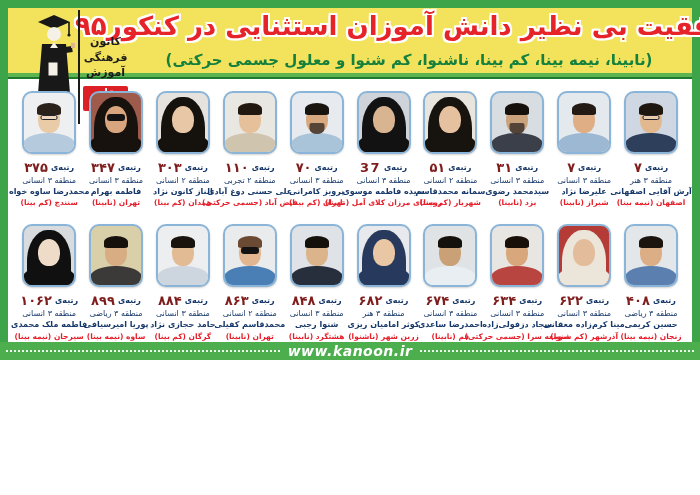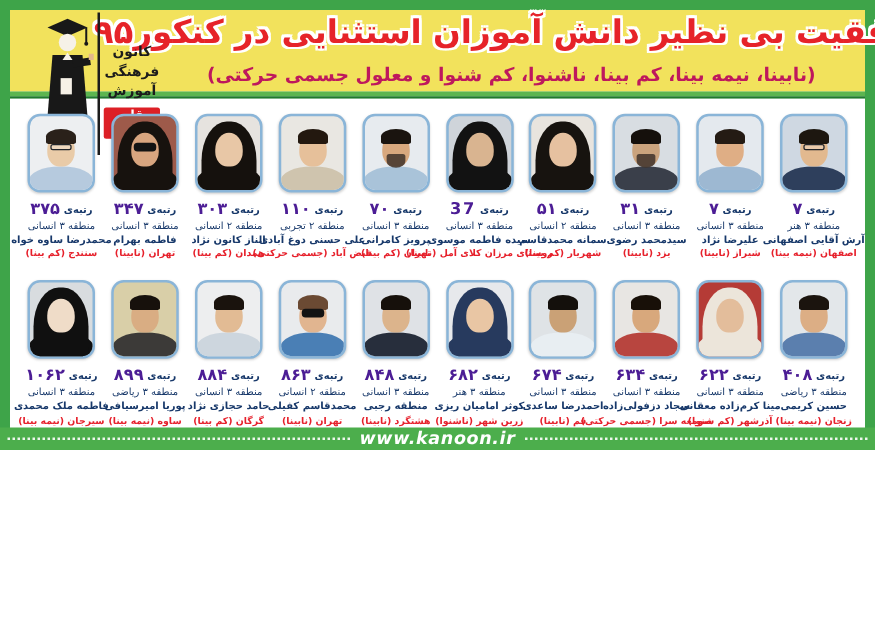--- a/index.html
+++ b/index.html
@@ -75,21 +75,21 @@
   .photo .spectacles { position: absolute; top: 22px; left: 50%; transform: translateX(-50%);
     width: 17px; height: 5px; border: 1px solid #20242a; border-radius: 2px;
     background: rgba(255,255,255,.25); z-index: 5; }
   .photo .shades { position: absolute; top: 21px; left: 50%; transform: translateX(-50%);
     width: 18px; height: 7px; background: #131313; border-radius: 3px; z-index: 5; }
   .photo .beard { position: absolute; top: 30px; left: 50%; transform: translateX(-50%);
     width: 15px; height: 11px; background: #40332a; border-radius: 2px 2px 50% 50%; z-index: 4; opacity: .85; }
 
   .rank-line { margin-top: 6px; display: flex; align-items: center; justify-content: center; gap: 3px; height: 15px; }
   .rank-label { font-size: 8px; font-weight: bold; color: #17386a; }
-  .rank-num { font-size: 13px; font-weight: bold; color: #4c1d95; letter-spacing: 1.5px; }
+  .rank-num { font-size: 13px; font-weight: bold; color: #7f1d1d; letter-spacing: 1.5px; }
   .region { font-size: 8px; font-weight: normal; color: #17386a; white-space: nowrap; line-height: 1.4; text-align: center; }
   .sname  { font-size: 8px; font-weight: bold; color: #17386a; white-space: nowrap; line-height: 1.4; }
   .sloc   { font-size: 7.5px; font-weight: bold; color: #e6202b; white-space: nowrap; line-height: 1.5; }
 
   
   .footer {
     height: 33px; margin: 0 -8px;            
     background: #4cae4c; display: flex; align-items: center; gap: 8px;
     padding: 0 6px; direction: ltr;
   }
@@ -117,21 +117,21 @@
           <rect x="16" y="52" width="10" height="14" fill="#f6f1e7" stroke="#181818" stroke-width="1"></rect>
         </svg>
         <div class="logo-text">
           <span class="lt">کانون</span>
           <span class="lt">فرهنگی</span>
           <span class="lt">آموزش</span>
           <span class="logo-badge">قلم چی</span>
         </div>
       </div>
       <div class="title" style="color: rgb(230, 35, 41);">موفقیت بی نظیر دانش آموزان استثنایی در کنکور۹۵</div>
-      <div class="subtitle" style="color: #be185d;">(نابینا، نیمه بینا، کم بینا، ناشنوا، کم شنوا و معلول جسمی حرکتی)</div>
+      <div class="subtitle" style="color: #15803d;">(نابینا، نیمه بینا، کم بینا، ناشنوا، کم شنوا و معلول جسمی حرکتی)</div>
     </div>
 
     <div class="divider-light"></div>
     <div class="divider-dark"></div>
 
     <div class="content">
       <div class="row" id="row-0">
   <div class="student">
     <div class="photo" style="--bg: #cfd8e2; --shirt: #2e3f5c; --hair: #1d1710; --skin: #e2b98f;">
               <div class="shirt"></div>
@@ -367,21 +367,21 @@
     <div class="photo" style="--bg: #dfe2e6; --shirt: #272e3c; --hair: #16100b; --skin: #dcb48c;">
               <div class="shirt"></div>
               <div class="face"></div>
               <div class="hairpiece"></div>
             </div>
     <div class="rank-line">
       <span class="rank-label">رتبه‌ی</span>
       <span class="rank-num">۸۴۸</span>
     </div>
     <div class="region">منطقه ۳ انسانی</div>
-    <div class="sname">منطقه رجبی</div>
+    <div class="sname">شنوا رجبی</div>
     <div class="sloc">هشتگرد (نابینا)</div>
   </div>
 
   <div class="student">
     <div class="photo" style="--bg: #e9ebed; --shirt: #4a7fb5; --hair: #6b4a33; --skin: #e1b590;">
               <div class="shirt"></div>
               <div class="face"></div>
               <div class="hairpiece"></div>
               <div class="shades"></div>
             </div>

